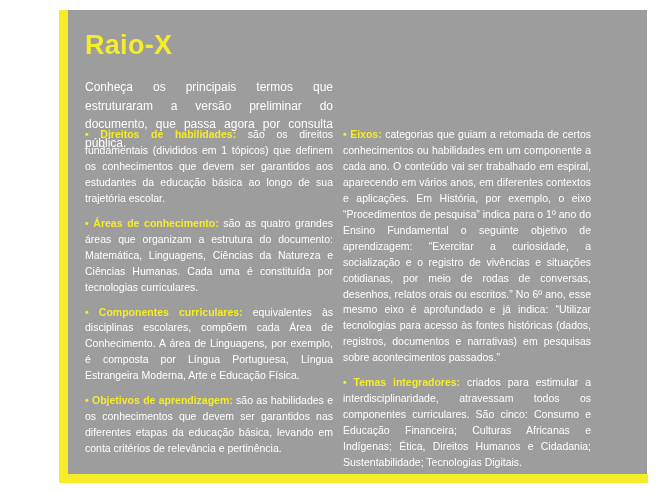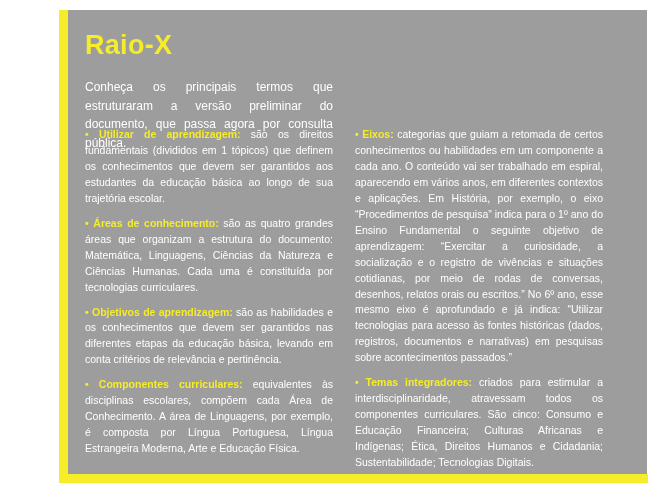--- a/index.html
+++ b/index.html
@@ -75,21 +75,21 @@
   .col {
     position: absolute;
     top: 127px;
     width: 248px;
     color: #ffffff;
     font-size: 10.5px;
     line-height: 1.52;
     text-align: justify;
   }
   .col-left { left: 85px; }
-  .col-right { left: 355px; }
+  .col-right { left: 343px; }
 
   .item {
     margin-bottom: 9px;
   }
   .item:last-child { margin-bottom: 13px; }
 
   .bullet {
     color: #f5ec2a;
     font-weight: bold;
   }
@@ -110,37 +110,37 @@
   <div class="bar-left"></div>
   <div class="bar-bottom"></div>
 
   <div class="title">Raio-X</div>
 
   <div class="intro">Conheça os principais termos que estruturaram a versão preliminar do documento, que passa agora por consulta pública.</div>
 
   <div class="col col-left">
     <div class="item">
       <span class="bullet">•</span>
-      <span class="term">Utilizar de aprendizagem:</span>
+      <span class="term">Direitos de habilidades:</span>
       <span class="body-text">são os direitos fundamentais (divididos em 1 tópicos) que definem os conhecimentos que devem ser garantidos aos estudantes da educação básica ao longo de sua trajetória escolar.</span>
     </div>
     <div class="item">
       <span class="bullet">•</span>
       <span class="term">Áreas de conhecimento:</span>
       <span class="body-text">são as quatro grandes áreas que organizam a estrutura do documento: Matemática, Linguagens, Ciências da Natureza e Ciências Humanas. Cada uma é constituída por tecnologias curriculares.</span>
     </div>
     <div class="item">
       <span class="bullet">•</span>
-      <span class="term">Objetivos de aprendizagem:</span>
-      <span class="body-text">são as habilidades e os conhecimentos que devem ser garantidos nas diferentes etapas da educação básica, levando em conta critérios de relevância e pertinência.</span>
+      <span class="term">Componentes curriculares:</span>
+      <span class="body-text">equivalentes às disciplinas escolares, compõem cada Área de Conhecimento. A área de Linguagens, por exemplo, é composta por Língua Portuguesa, Língua Estrangeira Moderna, Arte e Educação Física.</span>
     </div>
     <div class="item">
       <span class="bullet">•</span>
-      <span class="term">Componentes curriculares:</span>
-      <span class="body-text">equivalentes às disciplinas escolares, compõem cada Área de Conhecimento. A área de Linguagens, por exemplo, é composta por Língua Portuguesa, Língua Estrangeira Moderna, Arte e Educação Física.</span>
+      <span class="term">Objetivos de aprendizagem:</span>
+      <span class="body-text">são as habilidades e os conhecimentos que devem ser garantidos nas diferentes etapas da educação básica, levando em conta critérios de relevância e pertinência.</span>
     </div>
   </div>
 
   <div class="col col-right">
     <div class="item">
       <span class="bullet">•</span>
       <span class="term">Eixos:</span>
       <span class="body-text">categorias que guiam a retomada de certos conhecimentos ou habilidades em um componente a cada ano. O conteúdo vai ser trabalhado em espiral, aparecendo em vários anos, em diferentes contextos e aplicações. Em História, por exemplo, o eixo “Procedimentos de pesquisa” indica para o 1º ano do Ensino Fundamental o seguinte objetivo de aprendizagem: “Exercitar a curiosidade, a socialização e o registro de vivências e situações cotidianas, por meio de rodas de conversas, desenhos, relatos orais ou escritos.” No 6º ano, esse mesmo eixo é aprofundado e já indica: “Utilizar tecnologias para acesso às fontes históricas (dados, registros, documentos e narrativas) em pesquisas sobre acontecimentos passados.”</span>
     </div>
     <div class="item">

